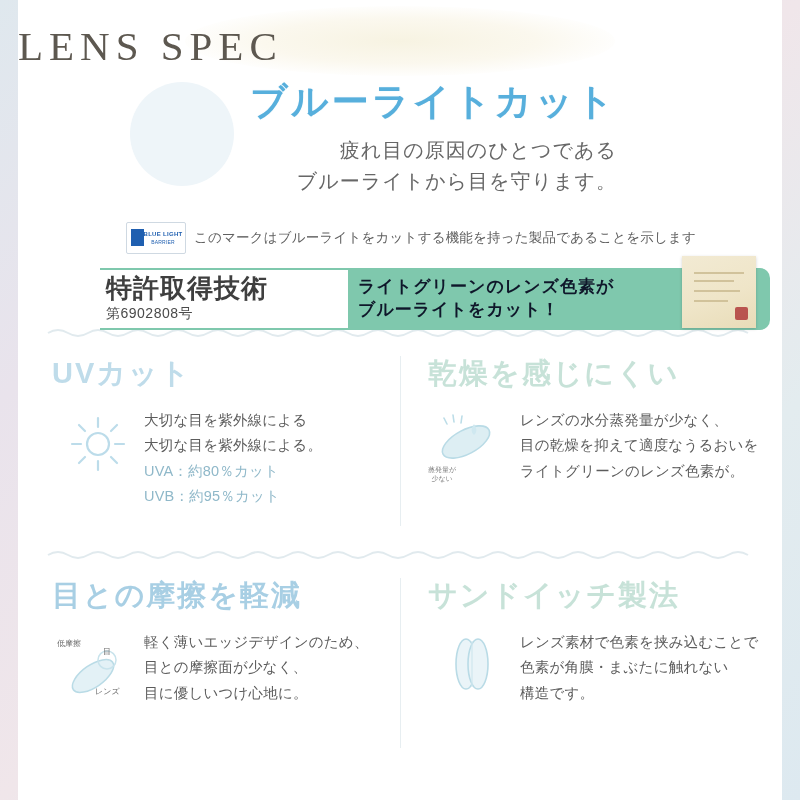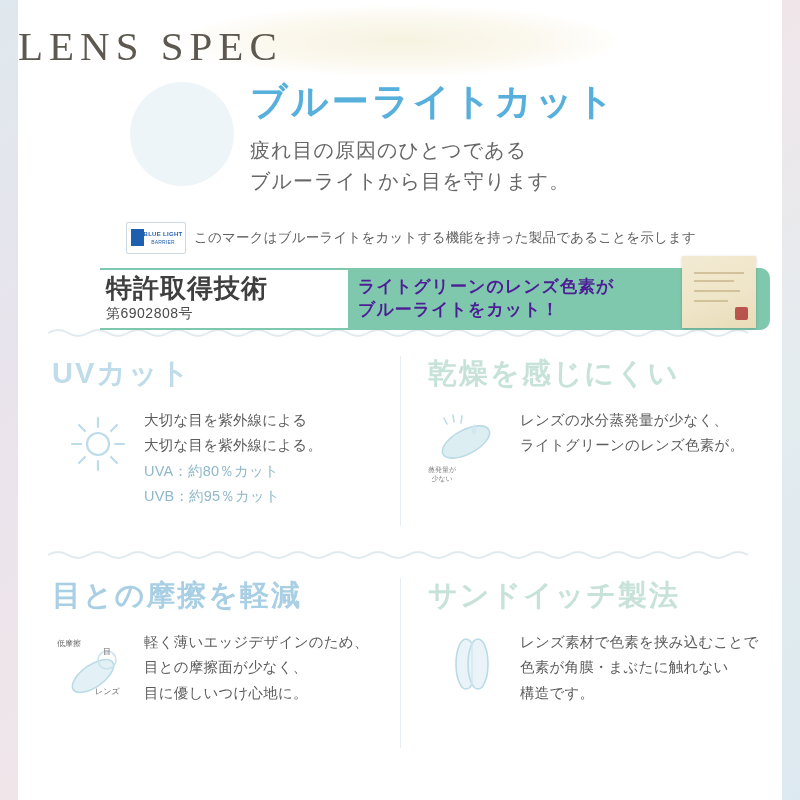--- a/index.html
+++ b/index.html
@@ -84,20 +84,21 @@
     line-height: 1.1;
     margin-top: 6px;
     text-shadow: 0 0 1px rgba(87,175,220,.25);
   }
   .bl-sub {
     margin-top: 12px;
     font-size: 20px;
     color: #676767;
     line-height: 1.55;
     letter-spacing: 1px;
+    text-align: right;
   }
   .bl-mark-row {
     display: flex;
     align-items: center;
     padding-left: 108px;
     margin-top: 4px;
   }
   .bl-badge {
     width: 58px;
     height: 30px;
@@ -173,21 +174,21 @@
     margin-top: 3px;
   }
   .patent-right {
     position: absolute;
     left: 240px;
     top: 0;
     right: 0;
     height: 62px;
     background: #7fc8ad;
     border-radius: 0 10px 10px 0;
-    color: #4c1d95;
+    color: #0f172a;
     display: flex;
     flex-direction: column;
     justify-content: center;
     padding-left: 18px;
     box-sizing: border-box;
   }
   .patent-right div {
     font-size: 17px;
     font-weight: bold;
     letter-spacing: 1px;
@@ -389,20 +390,21 @@
               <line x1="34" y1="6" x2="33" y2="13"></line>
             </g>
           </svg>
           <div class="icon-cap">
             <div>蒸発量が</div>
             <div>少ない</div>
           </div>
         </div>
         <div class="cell-text">
           <div>レンズの水分蒸発量が少なく、</div>
+          <div>目の乾燥を抑えて適度なうるおいを</div>
           <div>ライトグリーンのレンズ色素が。</div>
         </div>
       </div>
     </div>
   </div>
 
   <svg class="wave" viewBox="0 0 764 14" preserveAspectRatio="none">
     <path d="M30,7 q10,-6 20,0 t20,0 t20,0 t20,0 t20,0 t20,0 t20,0 t20,0 t20,0 t20,0 t20,0 t20,0 t20,0 t20,0 t20,0 t20,0 t20,0 t20,0 t20,0 t20,0 t20,0 t20,0 t20,0 t20,0 t20,0 t20,0 t20,0 t20,0 t20,0 t20,0 t20,0 t20,0 t20,0 t20,0 t20,0" fill="none" stroke="#e1eaee" stroke-width="2"></path>
   </svg>
 

